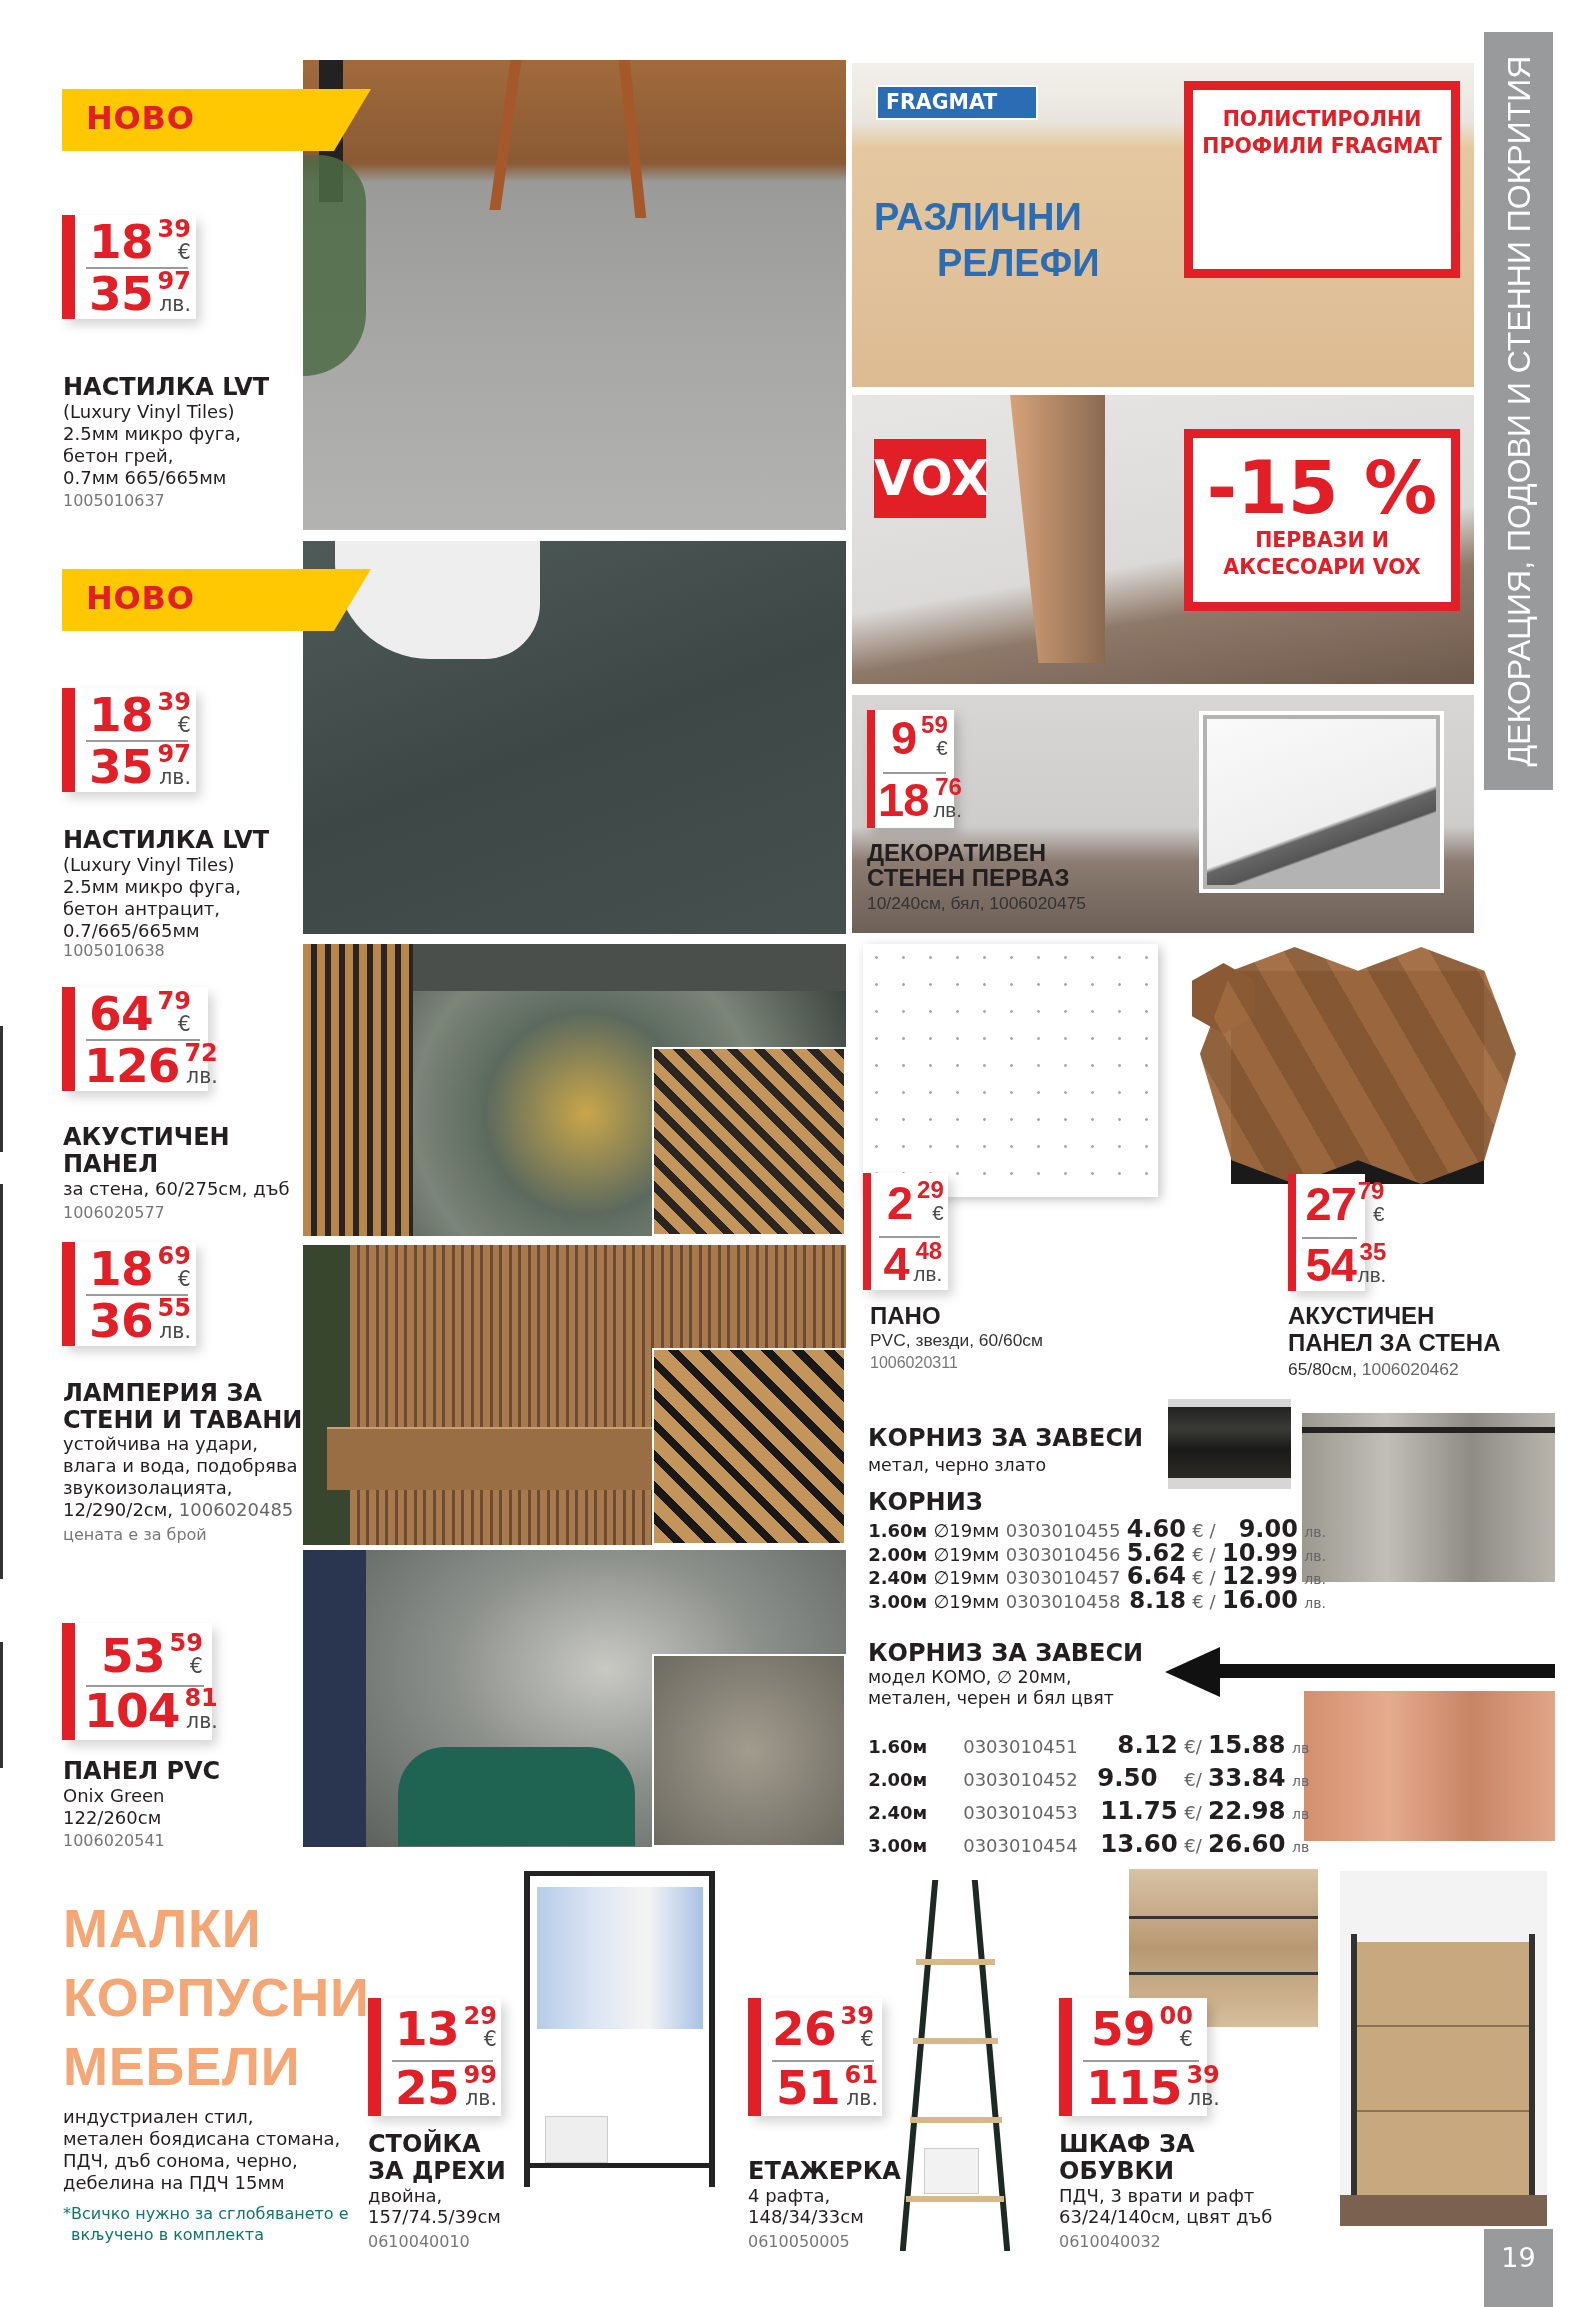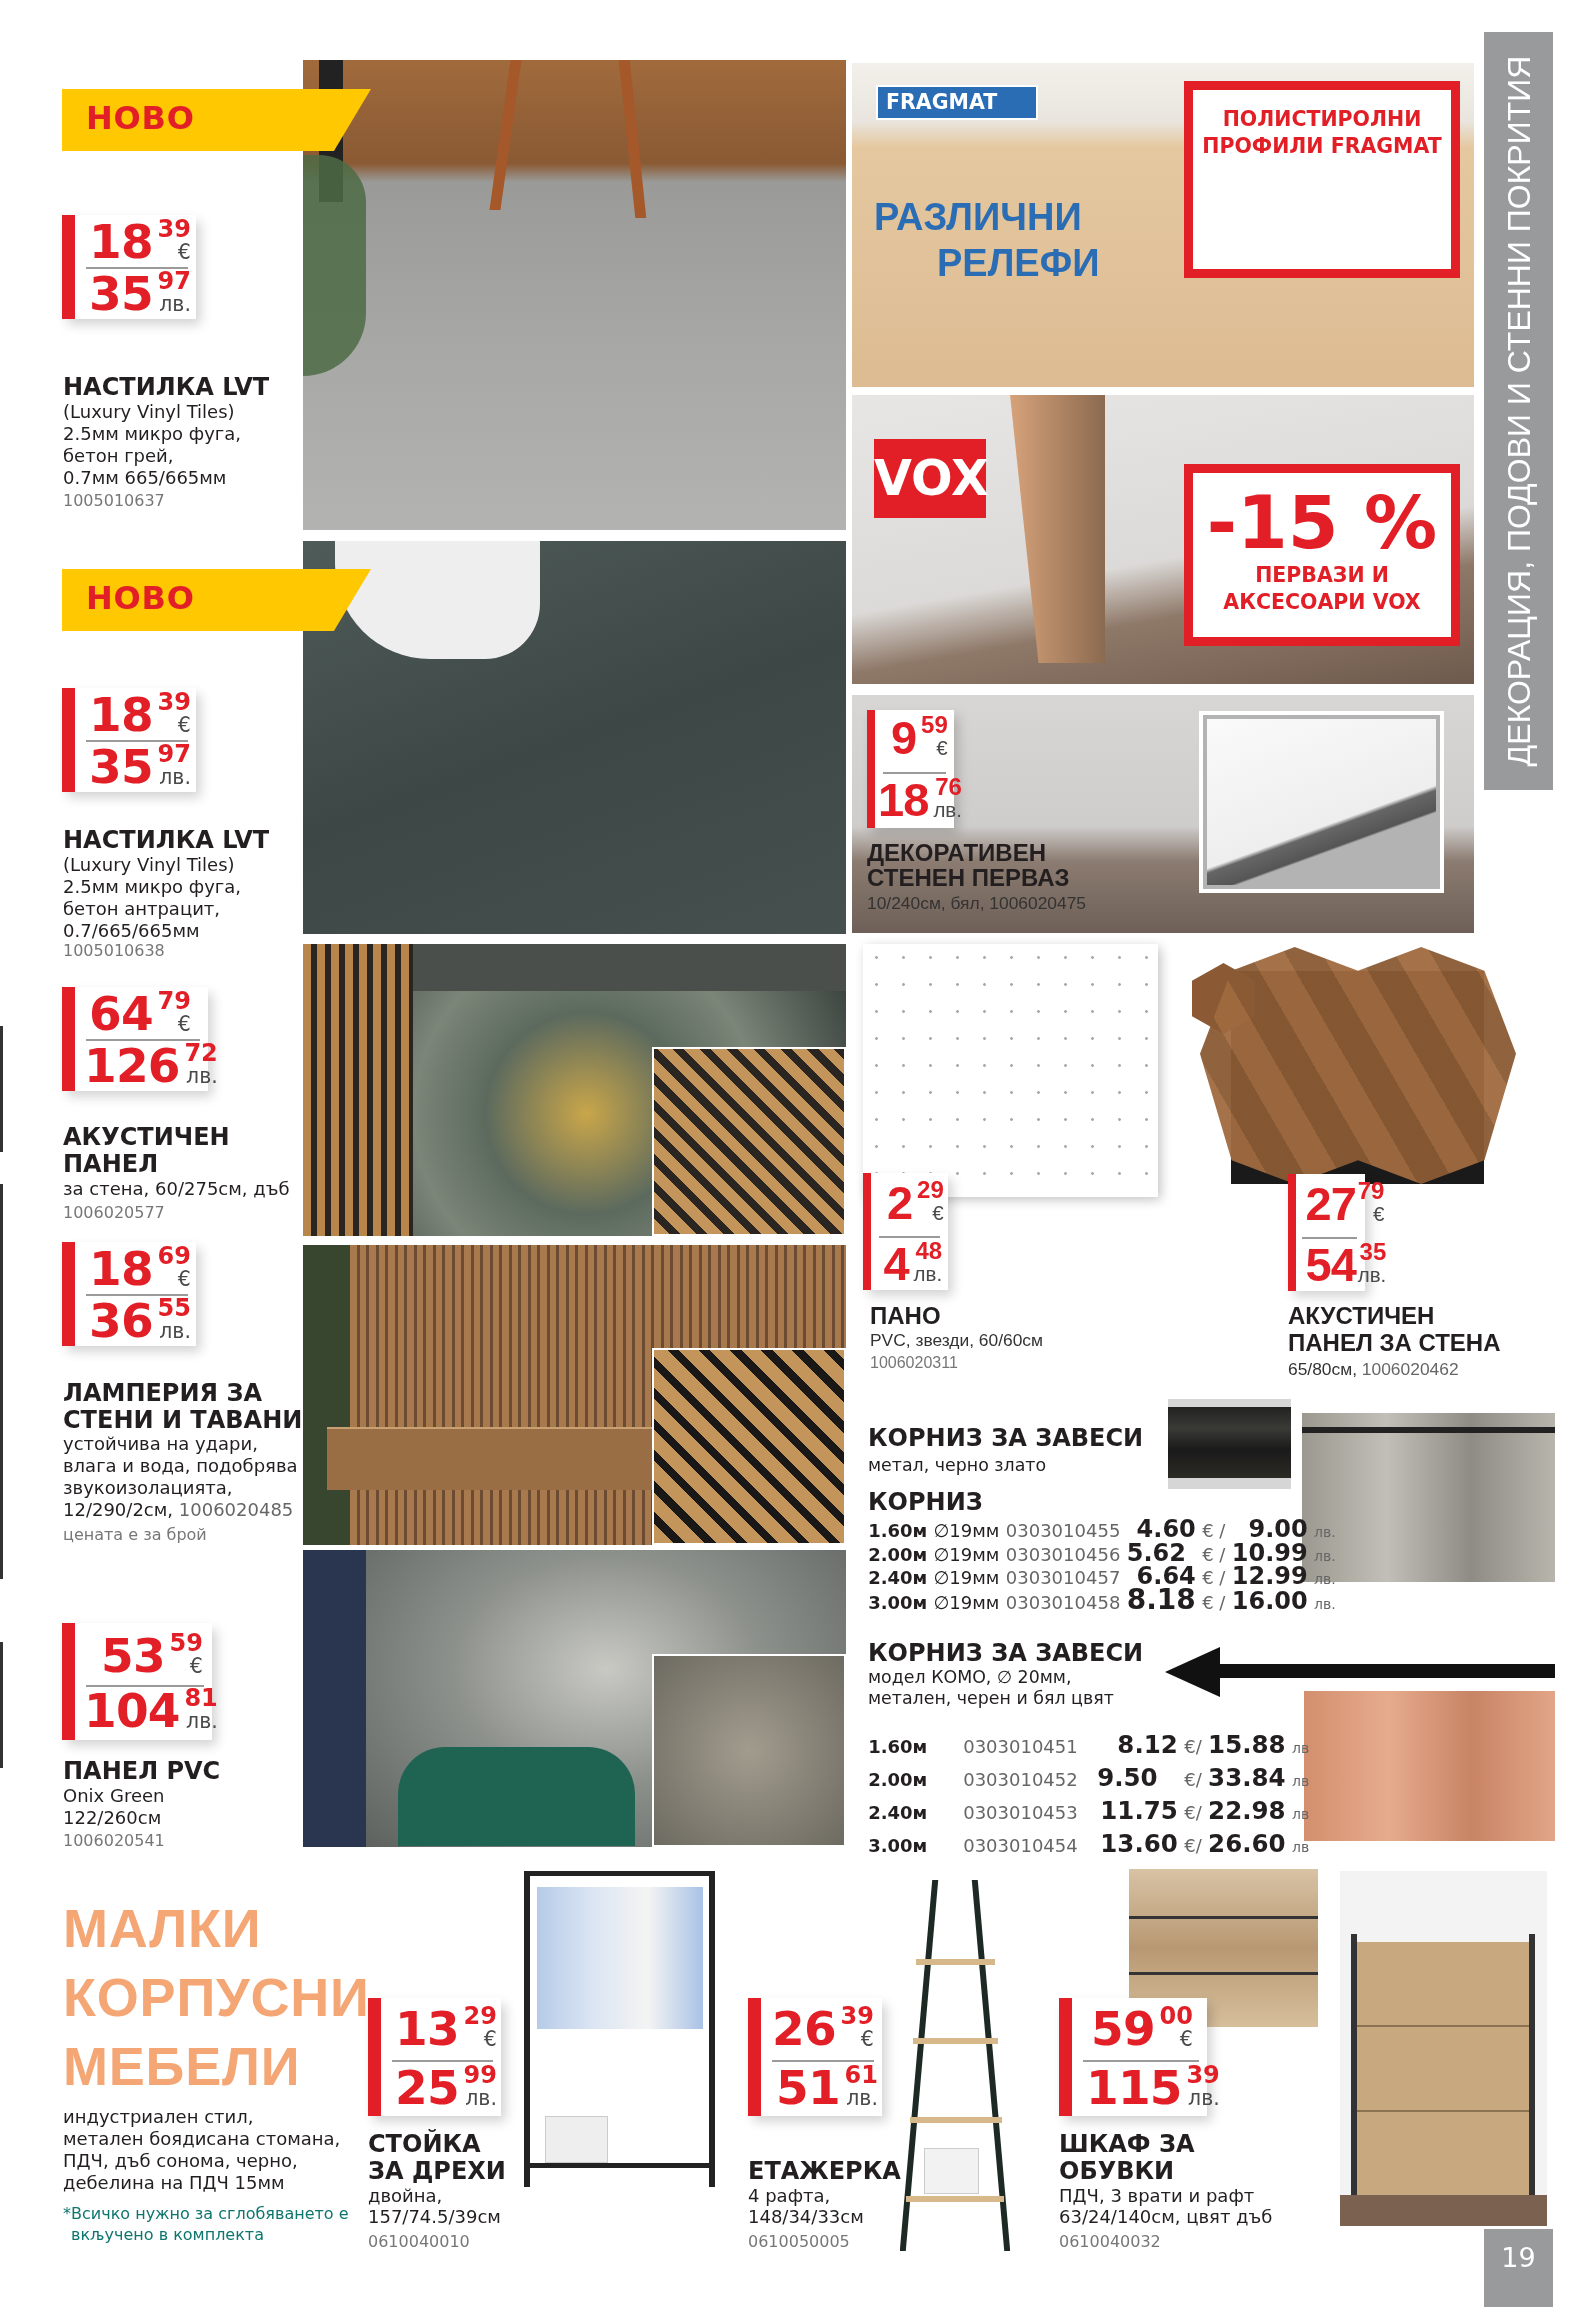--- a/index.html
+++ b/index.html
@@ -224,21 +224,21 @@
 </div>
 <div class="promo" style="left:1184px;top:81px;width:276px;height:197px;padding-top:16px">
   <div class="txt">ПОЛИСТИРОЛНИ</div>
   <div class="txt">ПРОФИЛИ FRAGMAT</div>
 </div>
 
 <div class="img" style="left:852px;top:395px;width:622px;height:289px;background:linear-gradient(170deg,#e8e6e4 0,#dcdad8 55%,#8e7868 70%,#6e5a4c 100%)">
   <div class="abs" style="left:158px;top:0;width:95px;height:268px;background:linear-gradient(90deg,#d6a27a,#8b6a50);clip-path:polygon(0 0,100% 0,100% 100%,30% 100%)"></div>
   <div class="abs" style="left:22px;top:44px;width:112px;height:79px;background:#e21f26;color:#fff;font-weight:bold;font-size:49px;text-align:right;padding-right:6.3px;line-height:79px">VOX</div>
 </div>
-<div class="promo" style="left:1184px;top:464px;width:276px;height:182px;padding-top:9.5px">
+<div class="promo" style="left:1184px;top:429px;width:276px;height:182px;padding-top:9.5px">
   <div class="pct">-15 %</div>
   <div class="txt">ПЕРВАЗИ И</div>
   <div class="txt">АКСЕСОАРИ VOX</div>
 </div>
 
 <div class="img" style="left:852px;top:695px;width:622px;height:238px;background:linear-gradient(180deg,#d8d6d4 0,#cfcdcb 55%,#8b7b70 70%,#6e6058 100%)">
   <div class="abs" style="left:347px;top:16px;width:245px;height:182px;background:#b3b3b3;border:4px solid #fff"></div>
   <div class="abs" style="left:355px;top:24px;width:229px;height:166px;background:linear-gradient(160deg,#fafafa 0,#eeeeee 60%,#666 62%,#555 70%,transparent 71%)"></div>
 </div>
 <div class="ptag" style="left:867px;top:710px;width:87px;height:118px">
@@ -352,21 +352,21 @@
         <td class="g">0303010457</td>
         <td class="b" style="font-size:24px;text-align:right">6.64</td>
         <td class="g">€ /</td>
         <td class="b" style="font-size:24px;text-align:right">12.99</td>
         <td class="g" style="font-size:14px">лв.</td>
       </tr>
     <tr>
         <td class="b">3.00м</td>
         <td>∅19мм</td>
         <td class="g">0303010458</td>
-        <td class="b" style="font-size:28px;text-align:left">8.18</td>
+        <td class="b" style="font-size:23px;text-align:right">8.18</td>
         <td class="g">€ /</td>
         <td class="b" style="font-size:24px;text-align:right">16.00</td>
         <td class="g" style="font-size:14px">лв.</td>
       </tr>
   </tbody>
 </table>
 
 <div class="pname" style="left:868px;top:1640px;font-size:24px">КОРНИЗ ЗА ЗАВЕСИ</div>
 <div class="pdesc" style="left:868px;top:1667px;font-size:17.4px;line-height:20.5px">
   <div>модел КОМО, ∅ 20мм,</div>

